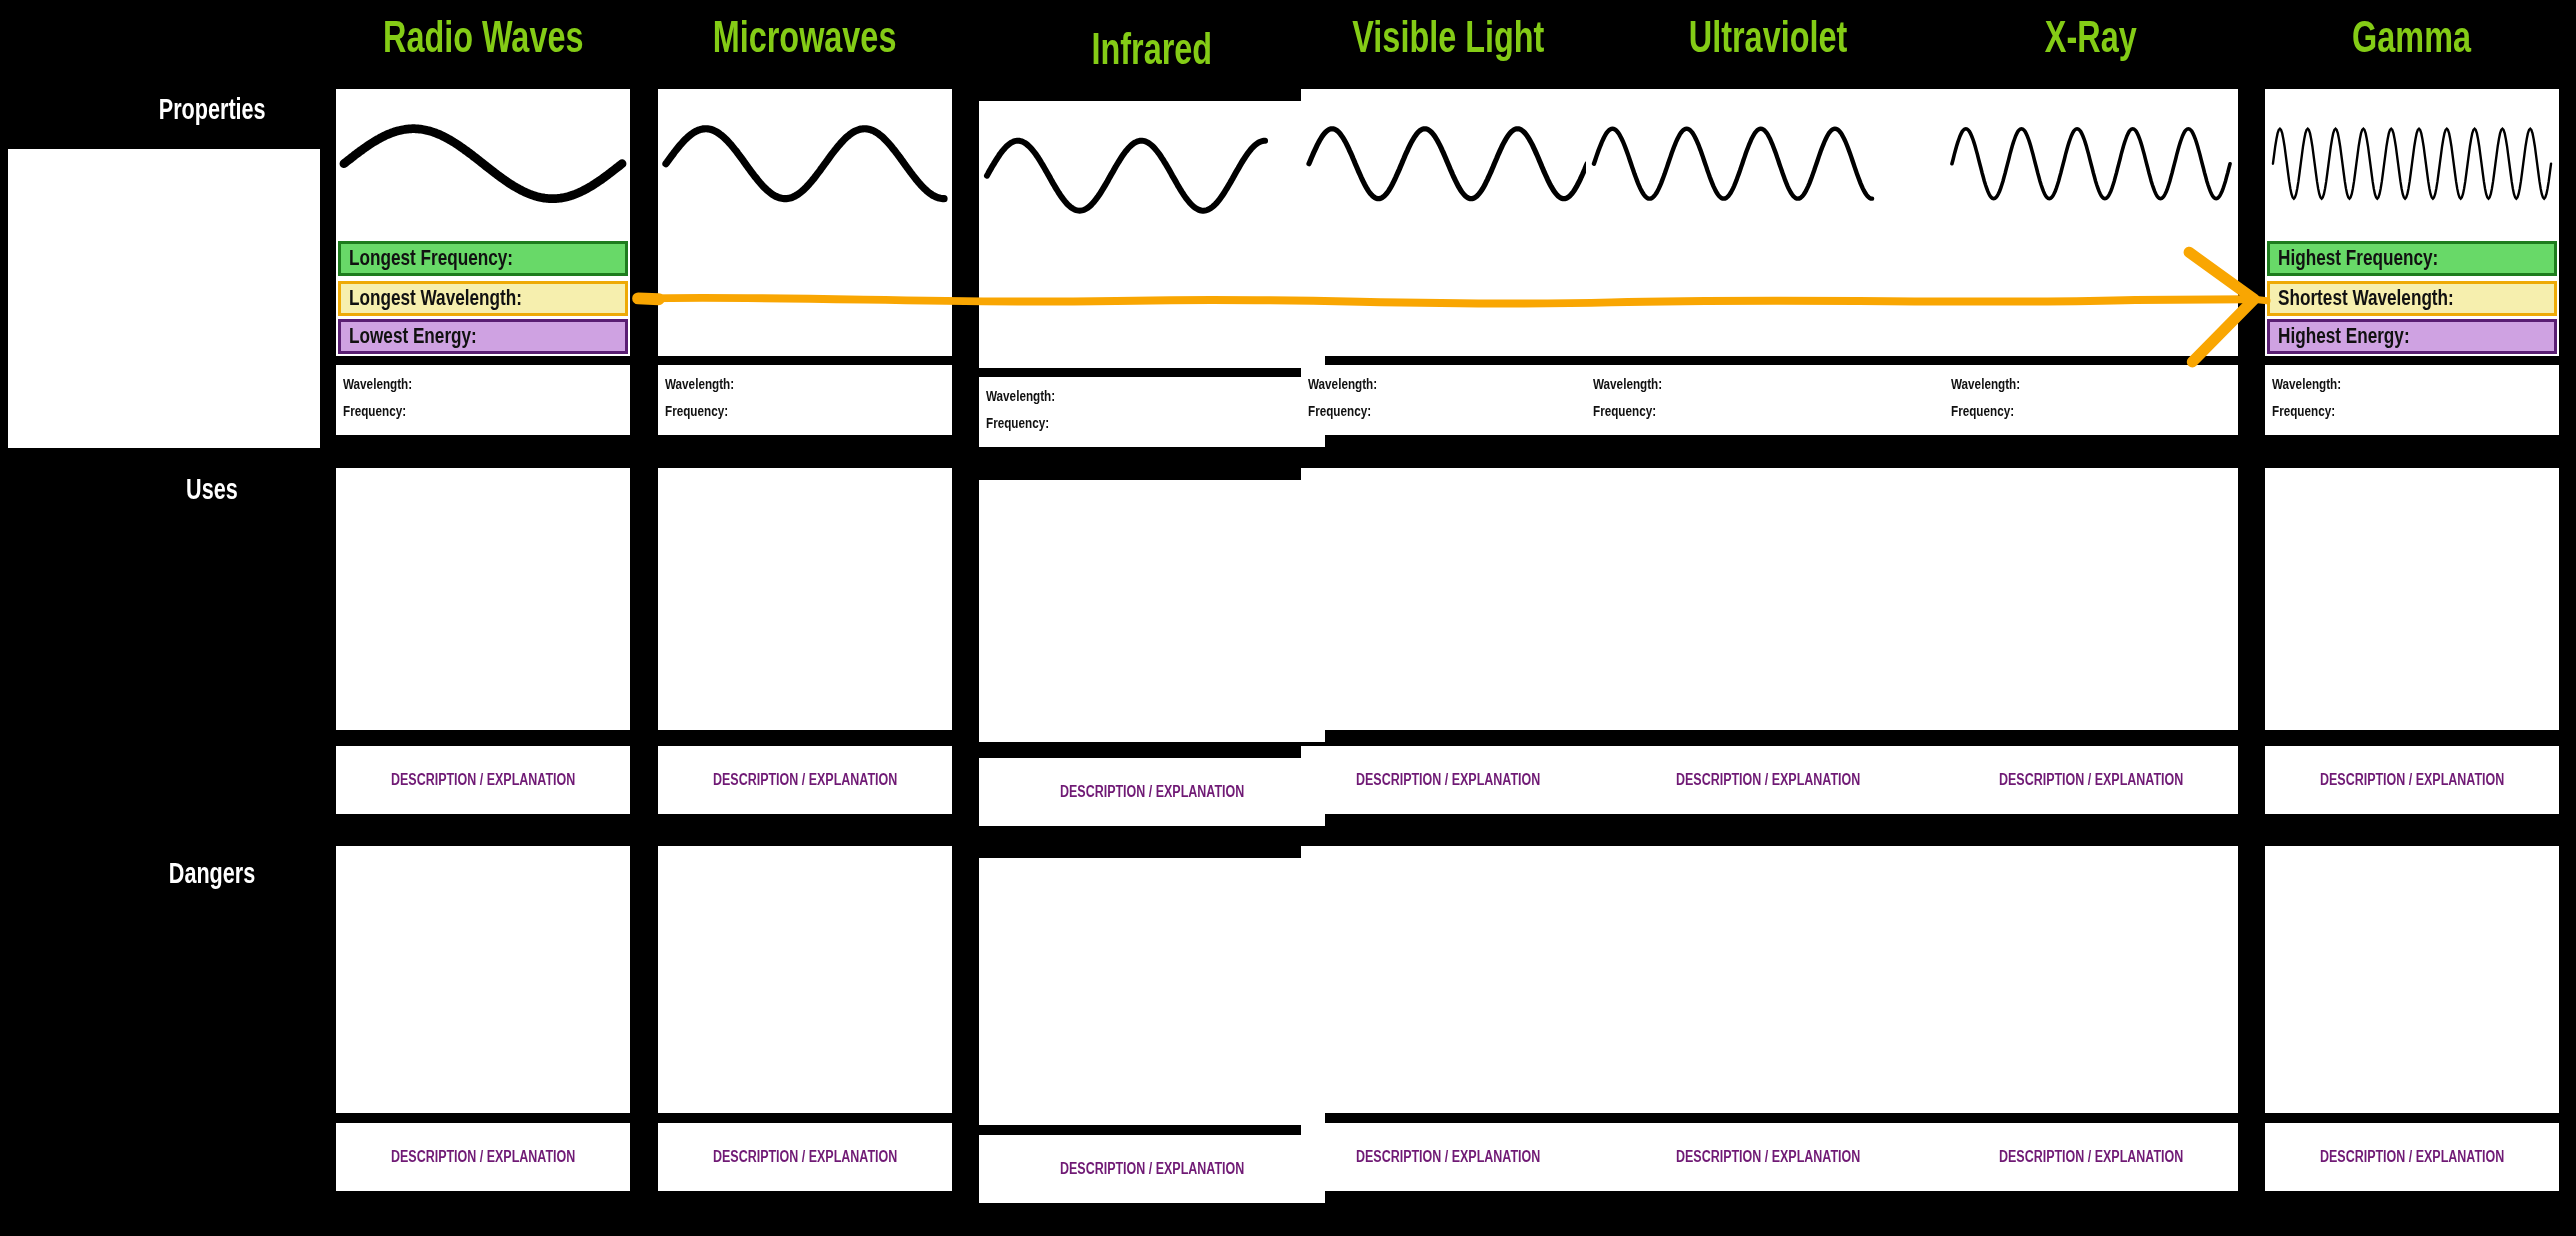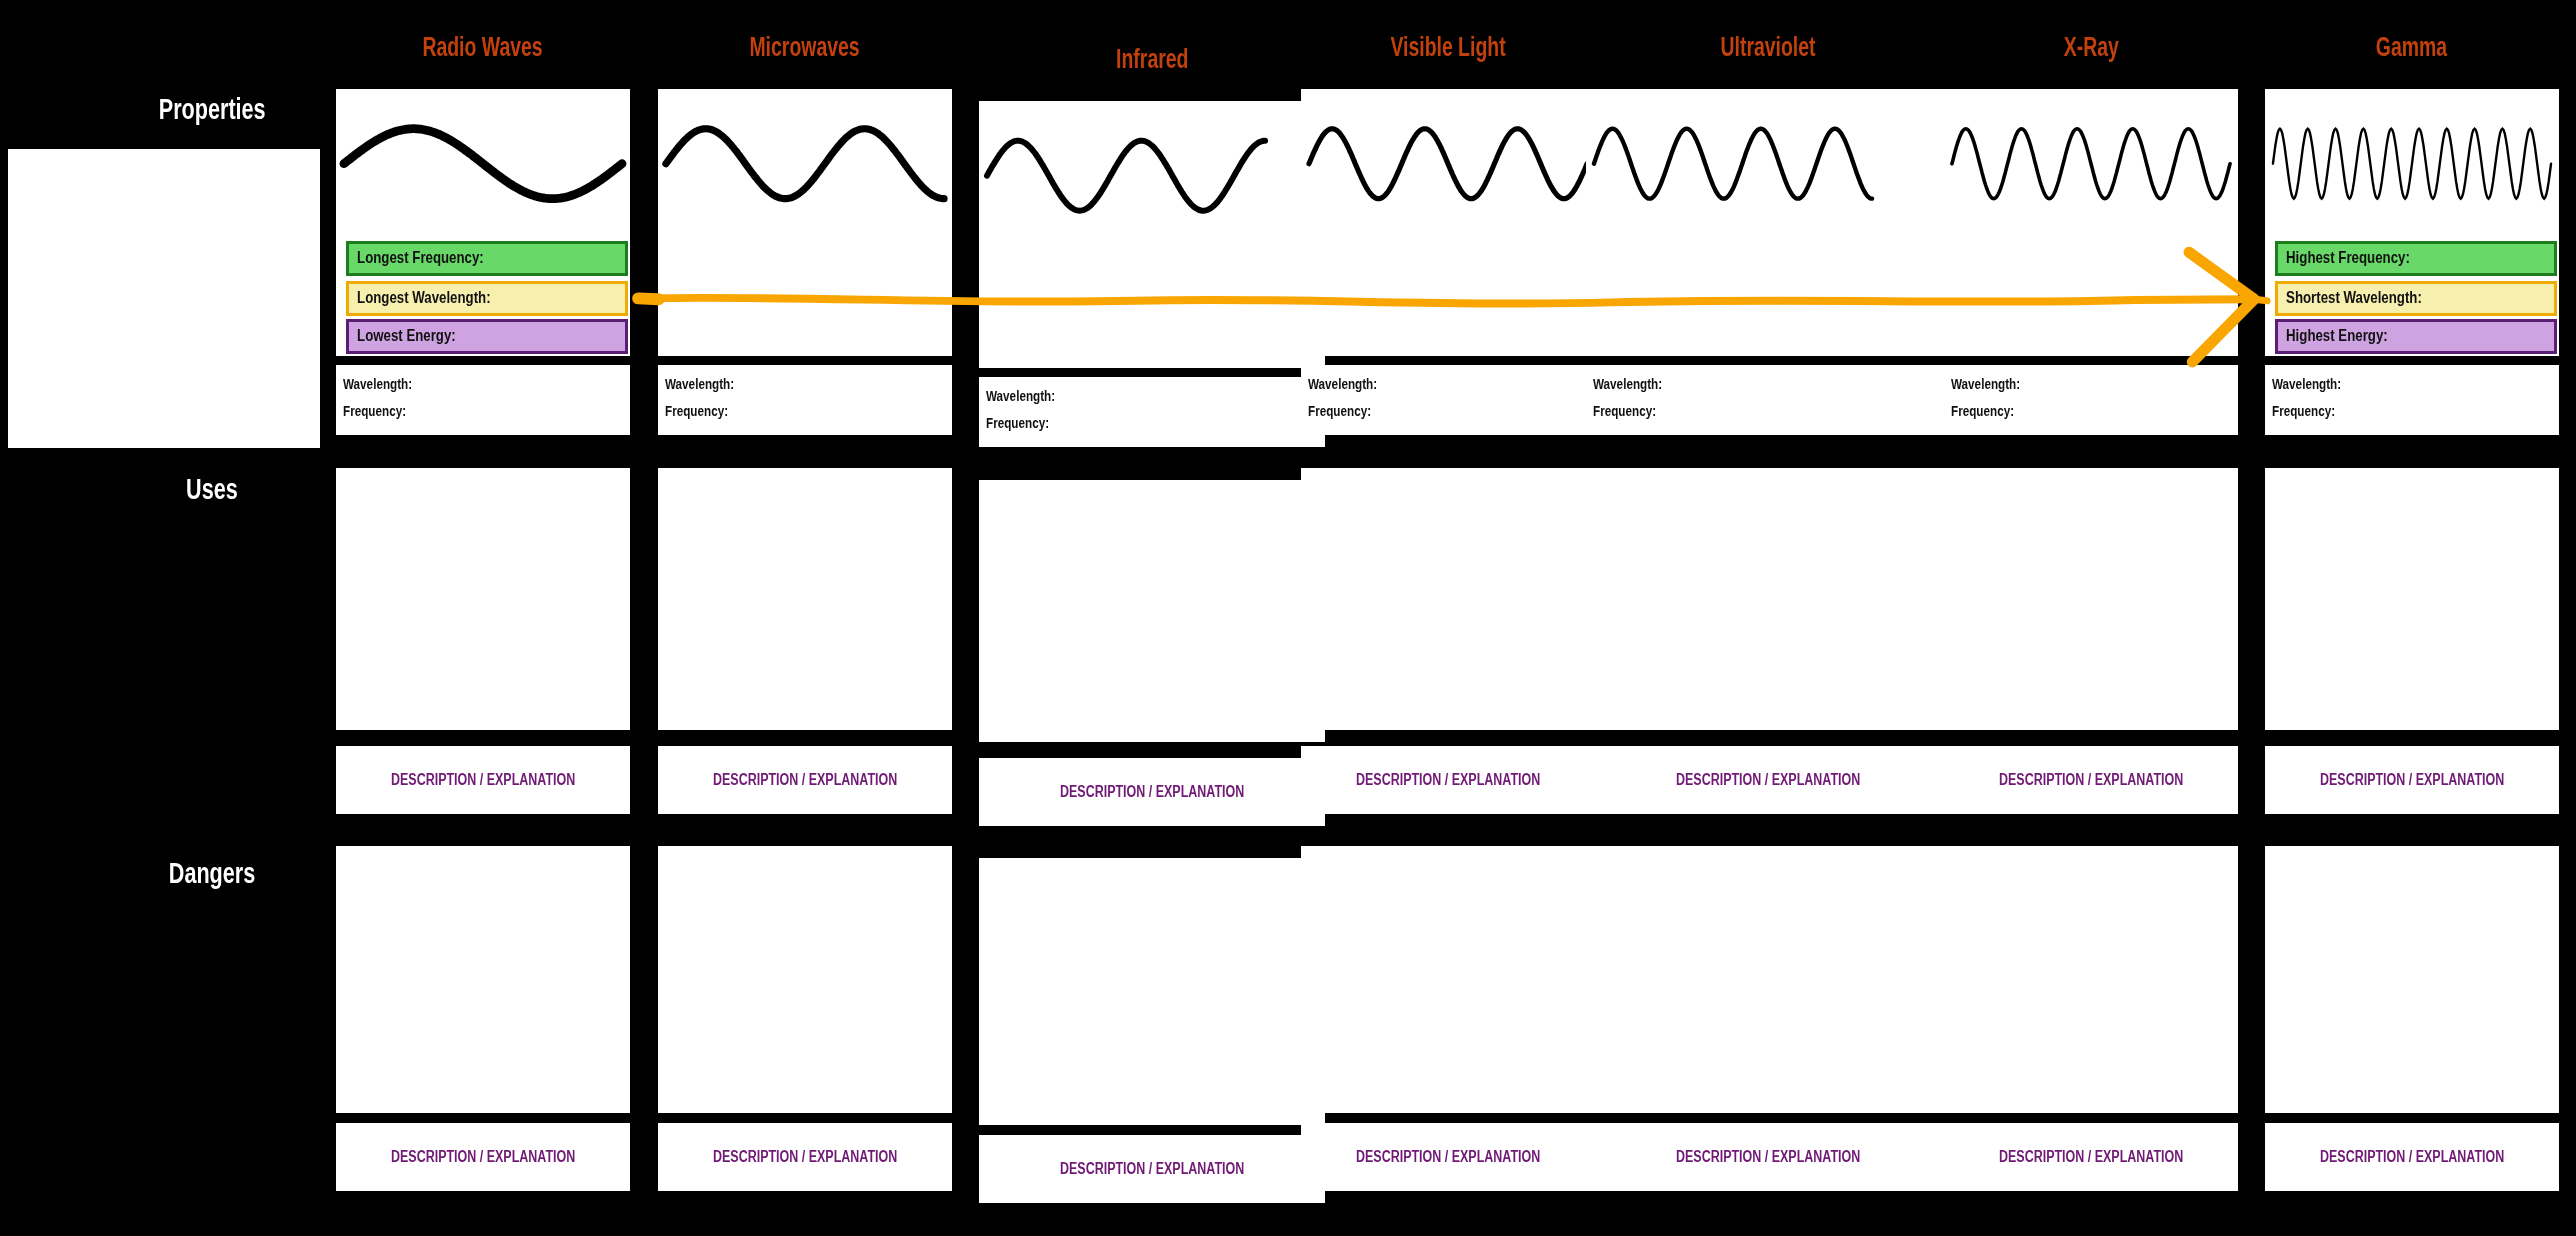--- a/index.html
+++ b/index.html
@@ -13,33 +13,33 @@
 
   .row-label{position:absolute;left:0;width:336px;text-align:center;color:#fff;font-size:30px;line-height:30px;padding-left:44px;}
   #label-properties{top:94px;}
   #label-uses{top:474px;}
   #label-dangers{top:858px;}
 
   #legend-box{position:absolute;left:8px;top:149px;width:312px;height:299px;background:var(--cell,#fff);}
 
   .col{position:absolute;top:0;width:294px;height:1236px;}
   .col-header{position:absolute;top:11px;left:-24px;right:-24px;height:52px;
-    display:flex;align-items:flex-end;justify-content:center;color:#c2410c;font-size:27px;}
+    display:flex;align-items:center;justify-content:center;color:#84cc16;font-size:45px;}
   .cell{position:absolute;left:0;right:0;background:var(--cell,#fff);}
   .prop-cell{top:89px;height:267px;}
   .wave{position:absolute;left:0;top:0;}
   .wl-box{top:365px;height:70px;}
   .uses-box{top:468px;height:262px;}
   .uses-desc{top:746px;height:68px;}
   .dangers-box{top:846px;height:267px;}
   .dangers-desc{top:1123px;height:68px;}
   .desc-cell{display:flex;align-items:center;justify-content:center;font-size:16px;color:#701a75;}
   .desc-cell .condensed{transform:scaleX(0.78);}
 
-  .tag{position:absolute;left:1.6px;right:1.6px;height:28.6px;border:3.2px solid;line-height:28.6px;font-size:17px;color:#111;margin-left:8px;}
+  .tag{position:absolute;left:1.6px;right:1.6px;height:28.6px;border:3.2px solid;line-height:28.6px;font-size:22px;color:#111;}
   .tag .condensed-left{padding-left:10.3px;}
   .tag-green {top:152px;background:var(--green-fill);border-color:var(--green-border);}
   .tag-yellow{top:192px;background:var(--yellow-fill);border-color:var(--yellow-border);}
   .tag-purple{top:230px;background:var(--purple-fill);border-color:var(--purple-border);}
 
   .wl-line{position:absolute;left:7.1px;font-size:15px;color:#111;}
   .wl-line1{top:9.5px;}
   .wl-line2{top:37px;}
 
   #arrow-svg{position:absolute;left:627px;top:238px;pointer-events:none;}

